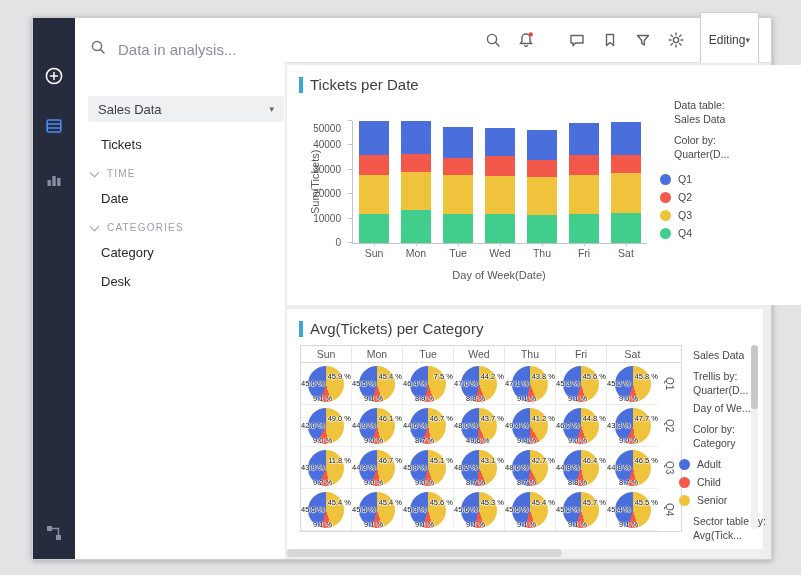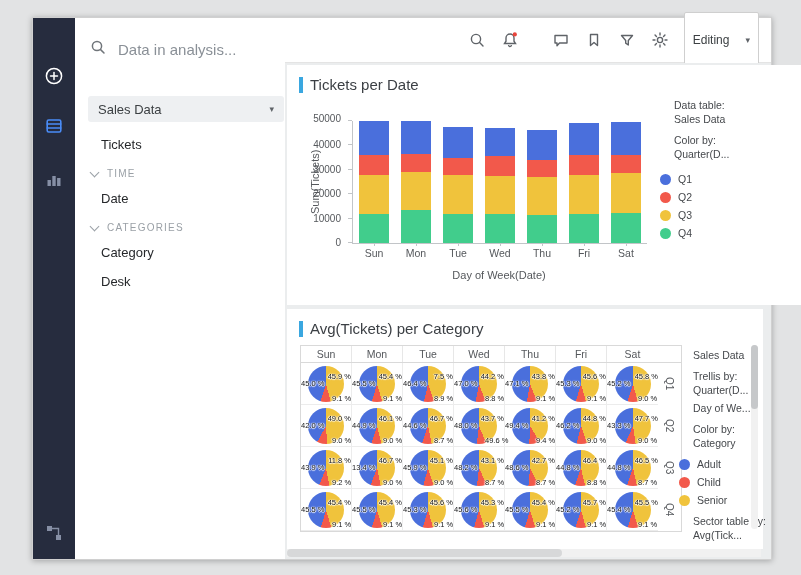--- a/index.html
+++ b/index.html
@@ -17,21 +17,21 @@
   #dp-sections{position:absolute;left:0;top:112px;right:0;}
   .section-h{display:flex;align-items:center;gap:9px;padding:9px 0 5px 16px;color:#9aa0a6;font-size:10px;letter-spacing:1.2px;cursor:pointer;}
   .chev{width:6px;height:6px;border-right:1.5px solid #9aa0a6;border-bottom:1.5px solid #9aa0a6;transform:rotate(45deg);display:inline-block;margin-top:-3px;}
   .dp-item{padding:7px 0 7px 26px;font-size:13px;color:#26282b;cursor:pointer;}
   
   .main{position:absolute;left:252px;top:0;right:0;bottom:0;}
   .toolbar{position:absolute;left:0;top:0;right:0;height:45px;background:#fff;border-bottom:1px solid #e4e4e4;display:flex;align-items:center;justify-content:flex-end;gap:15px;padding-right:12px;box-sizing:border-box;}
   .tic{width:18px;height:18px;position:relative;cursor:pointer;flex:0 0 auto;}
   .tic svg{display:block;}
   .tic.sp{margin-right:18px;}
-  .editing{border:1px solid #cfcfcf;border-radius:2px;height:22px;display:flex;align-items:center;gap:16px;padding:16px 8px;font-size:12px;color:#3c4043;cursor:pointer;background:#fff;}
+  .editing{border:1px solid #cfcfcf;border-radius:2px;height:22px;display:flex;align-items:center;padding:16px 8px;font-size:12px;color:#3c4043;cursor:pointer;background:#fff;}
   .content{position:absolute;left:0;top:45px;right:0;bottom:0;background:#ebedee;}
   .panel{position:absolute;background:#fff;}
   .panel1{left:2px;top:2px;width:546px;height:240px;}
   .panel2{left:2px;top:246px;width:476px;height:240px;}
   .ptitle-row{position:absolute;left:12px;top:11px;display:flex;align-items:center;gap:7px;}
   .accent{width:4px;height:16px;background:#3aa7e0;}
   .ptitle{font-size:15px;color:#3b3f44;}
   
   .ylab{position:absolute;left:22px;top:56px;height:122px;writing-mode:vertical-rl;transform:rotate(180deg);display:flex;align-items:center;justify-content:center;font-size:11px;color:#55585c;}
   #yticks{position:absolute;left:0;top:56px;width:58px;height:122px;}
@@ -55,21 +55,21 @@
   #t-head{display:grid;grid-template-columns:repeat(7,51px);height:16px;border:1px solid #d9d9d9;box-sizing:content-box;background:#fff;}
   .th{border-right:1px solid #e7e7e7;display:flex;align-items:center;justify-content:center;font-size:10.5px;color:#55585c;}
   .th:last-child{border-right:none;}
   #t-body{display:grid;grid-template-columns:repeat(7,51px);grid-auto-rows:42px;border:1px solid #d9d9d9;border-top:none;}
   .tcell{position:relative;border-right:1px solid #ececec;border-bottom:1px solid #ececec;cursor:pointer;}
   .tcell:nth-child(7n){border-right:none;}
   .pie{width:36px;height:36px;border-radius:50%;margin:3px auto 0;}
   .plab{position:absolute;font-size:7.5px;color:#17181a;white-space:nowrap;text-shadow:0 0 2px #fff,1px 0 1px #fff,-1px 0 1px #fff,0 1px 1px #fff;}
   .pl-a{left:0;top:16px;}
   .pl-s{right:0;top:9px;}
-  .pl-c{left:31px;bottom:1px;}
+  .pl-c{left:12px;bottom:1px;}
   #t-rowlabs{position:absolute;left:362px;top:0;width:14px;}
   .rowlab{position:absolute;left:2px;height:42px;writing-mode:vertical-rl;display:flex;align-items:center;justify-content:center;font-size:10px;color:#55585c;}
   .vscroll{position:absolute;right:5px;top:36px;width:7px;height:184px;background:#f1f1f1;border-radius:4px;cursor:pointer;}
   .vthumb{width:7px;height:64px;background:#c6c8ca;border-radius:4px;}
   .hscroll{position:absolute;left:2px;right:10px;bottom:2px;height:8px;background:#f1f1f1;cursor:pointer;}
   .hthumb{height:8px;width:58%;background:#d7d8d9;border-radius:4px;}
 </style>
 </head>
 <body>
 
@@ -193,21 +193,21 @@
             <span class="accent"></span>
             <span class="ptitle">Tickets per Date</span>
           </div>
           <div class="ylab">Sum(Tickets)</div>
           <div id="yticks">
               <div class="ytick" style="bottom: -5px;">0</div>
               <div class="ytick" style="bottom: 19.4px;">10000</div>
               <div class="ytick" style="bottom: 43.8px;">20000</div>
               <div class="ytick" style="bottom: 68.2px;">30000</div>
               <div class="ytick" style="bottom: 92.6px;">40000</div>
-              <div class="ytick" style="bottom: 119px;">50000</div>
+              <div class="ytick" style="bottom: 109px;">50000</div>
             </div>
           <div id="plot">
               <div class="ymark" style="bottom: 0px;"></div>
               <div class="ymark" style="bottom: 24.4px;"></div>
               <div class="ymark" style="bottom: 48.8px;"></div>
               <div class="ymark" style="bottom: 73.2px;"></div>
               <div class="ymark" style="bottom: 97.6px;"></div>
               <div class="ymark" style="bottom: 122px;"></div>
               <div class="bar" style="left: 6px;">
                 <div class="seg" style="height: 29.28px; background: rgb(65, 205, 140);"></div>
@@ -394,21 +394,21 @@
                   <span class="plab pl-c">9.0 %</span>
                 </div>
                 <div class="tcell">
                   <div class="pie" style="background: conic-gradient(rgb(240, 195, 60) 0deg, rgb(240, 195, 60) 46.9%, rgb(242, 89, 75) 46.9%, rgb(242, 89, 75) 56.1%, rgb(74, 111, 220) 56.1%, rgb(74, 111, 220) 100%);"></div>
                   <span class="plab pl-a">43.9 %</span>
                   <span class="plab pl-s">11.8 %</span>
                   <span class="plab pl-c">9.2 %</span>
                 </div>
                 <div class="tcell">
                   <div class="pie" style="background: conic-gradient(rgb(240, 195, 60) 0deg, rgb(240, 195, 60) 46.7%, rgb(242, 89, 75) 46.7%, rgb(242, 89, 75) 55.7%, rgb(74, 111, 220) 55.7%, rgb(74, 111, 220) 100%);"></div>
-                  <span class="plab pl-a">13.4 %</span>
+                  <span class="plab pl-a">44.3 %</span>
                   <span class="plab pl-s">46.7 %</span>
                   <span class="plab pl-c">9.0 %</span>
                 </div>
                 <div class="tcell">
                   <div class="pie" style="background: conic-gradient(rgb(240, 195, 60) 0deg, rgb(240, 195, 60) 45.1%, rgb(242, 89, 75) 45.1%, rgb(242, 89, 75) 54.1%, rgb(74, 111, 220) 54.1%, rgb(74, 111, 220) 100%);"></div>
                   <span class="plab pl-a">45.9 %</span>
                   <span class="plab pl-s">45.1 %</span>
                   <span class="plab pl-c">9.0 %</span>
                 </div>
                 <div class="tcell">

